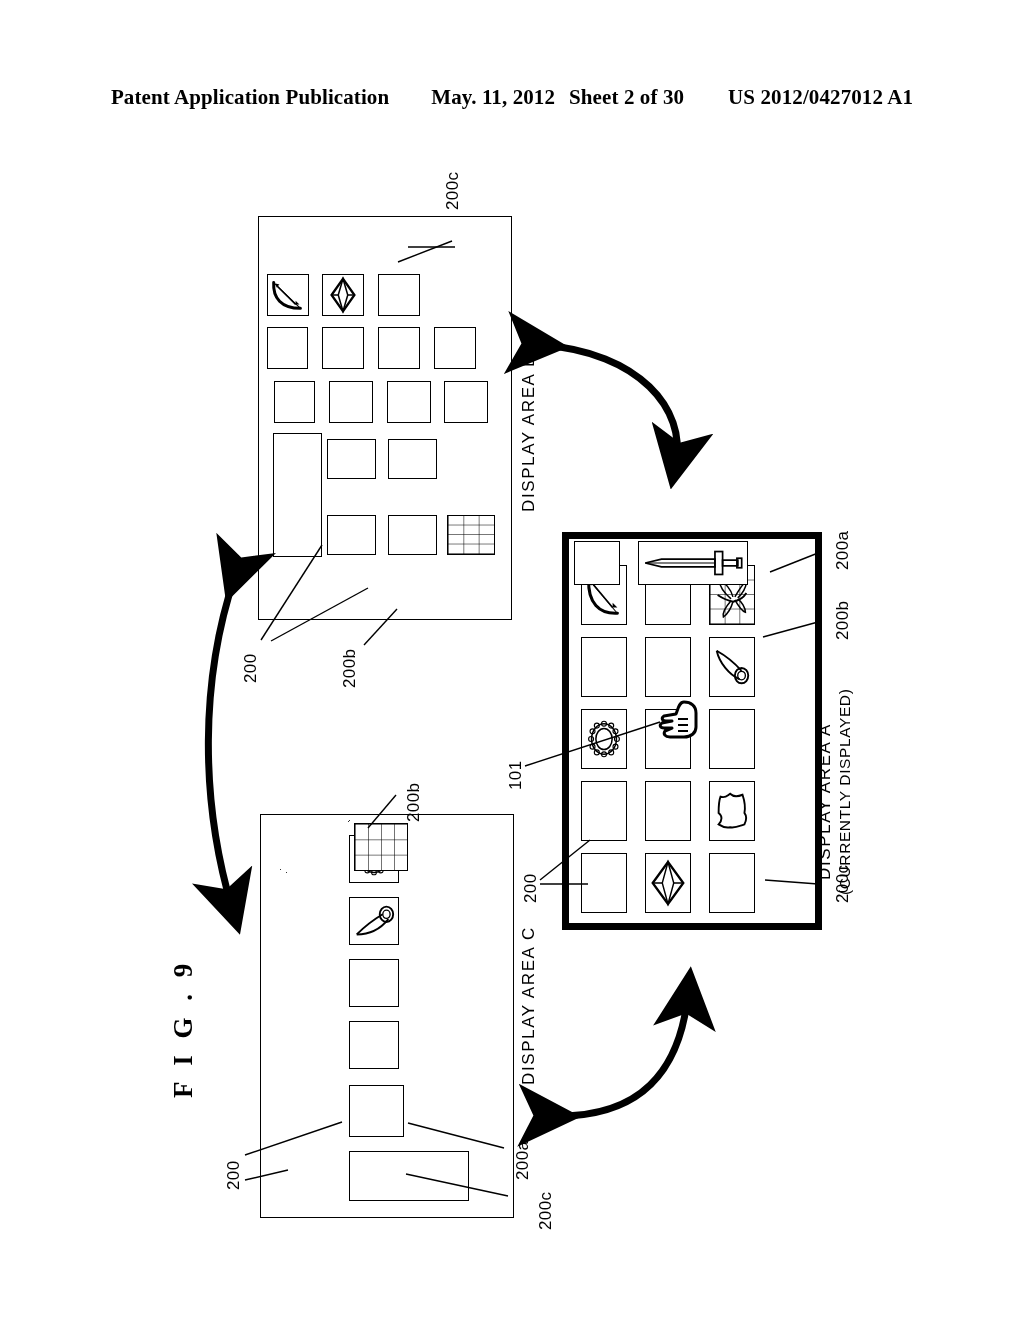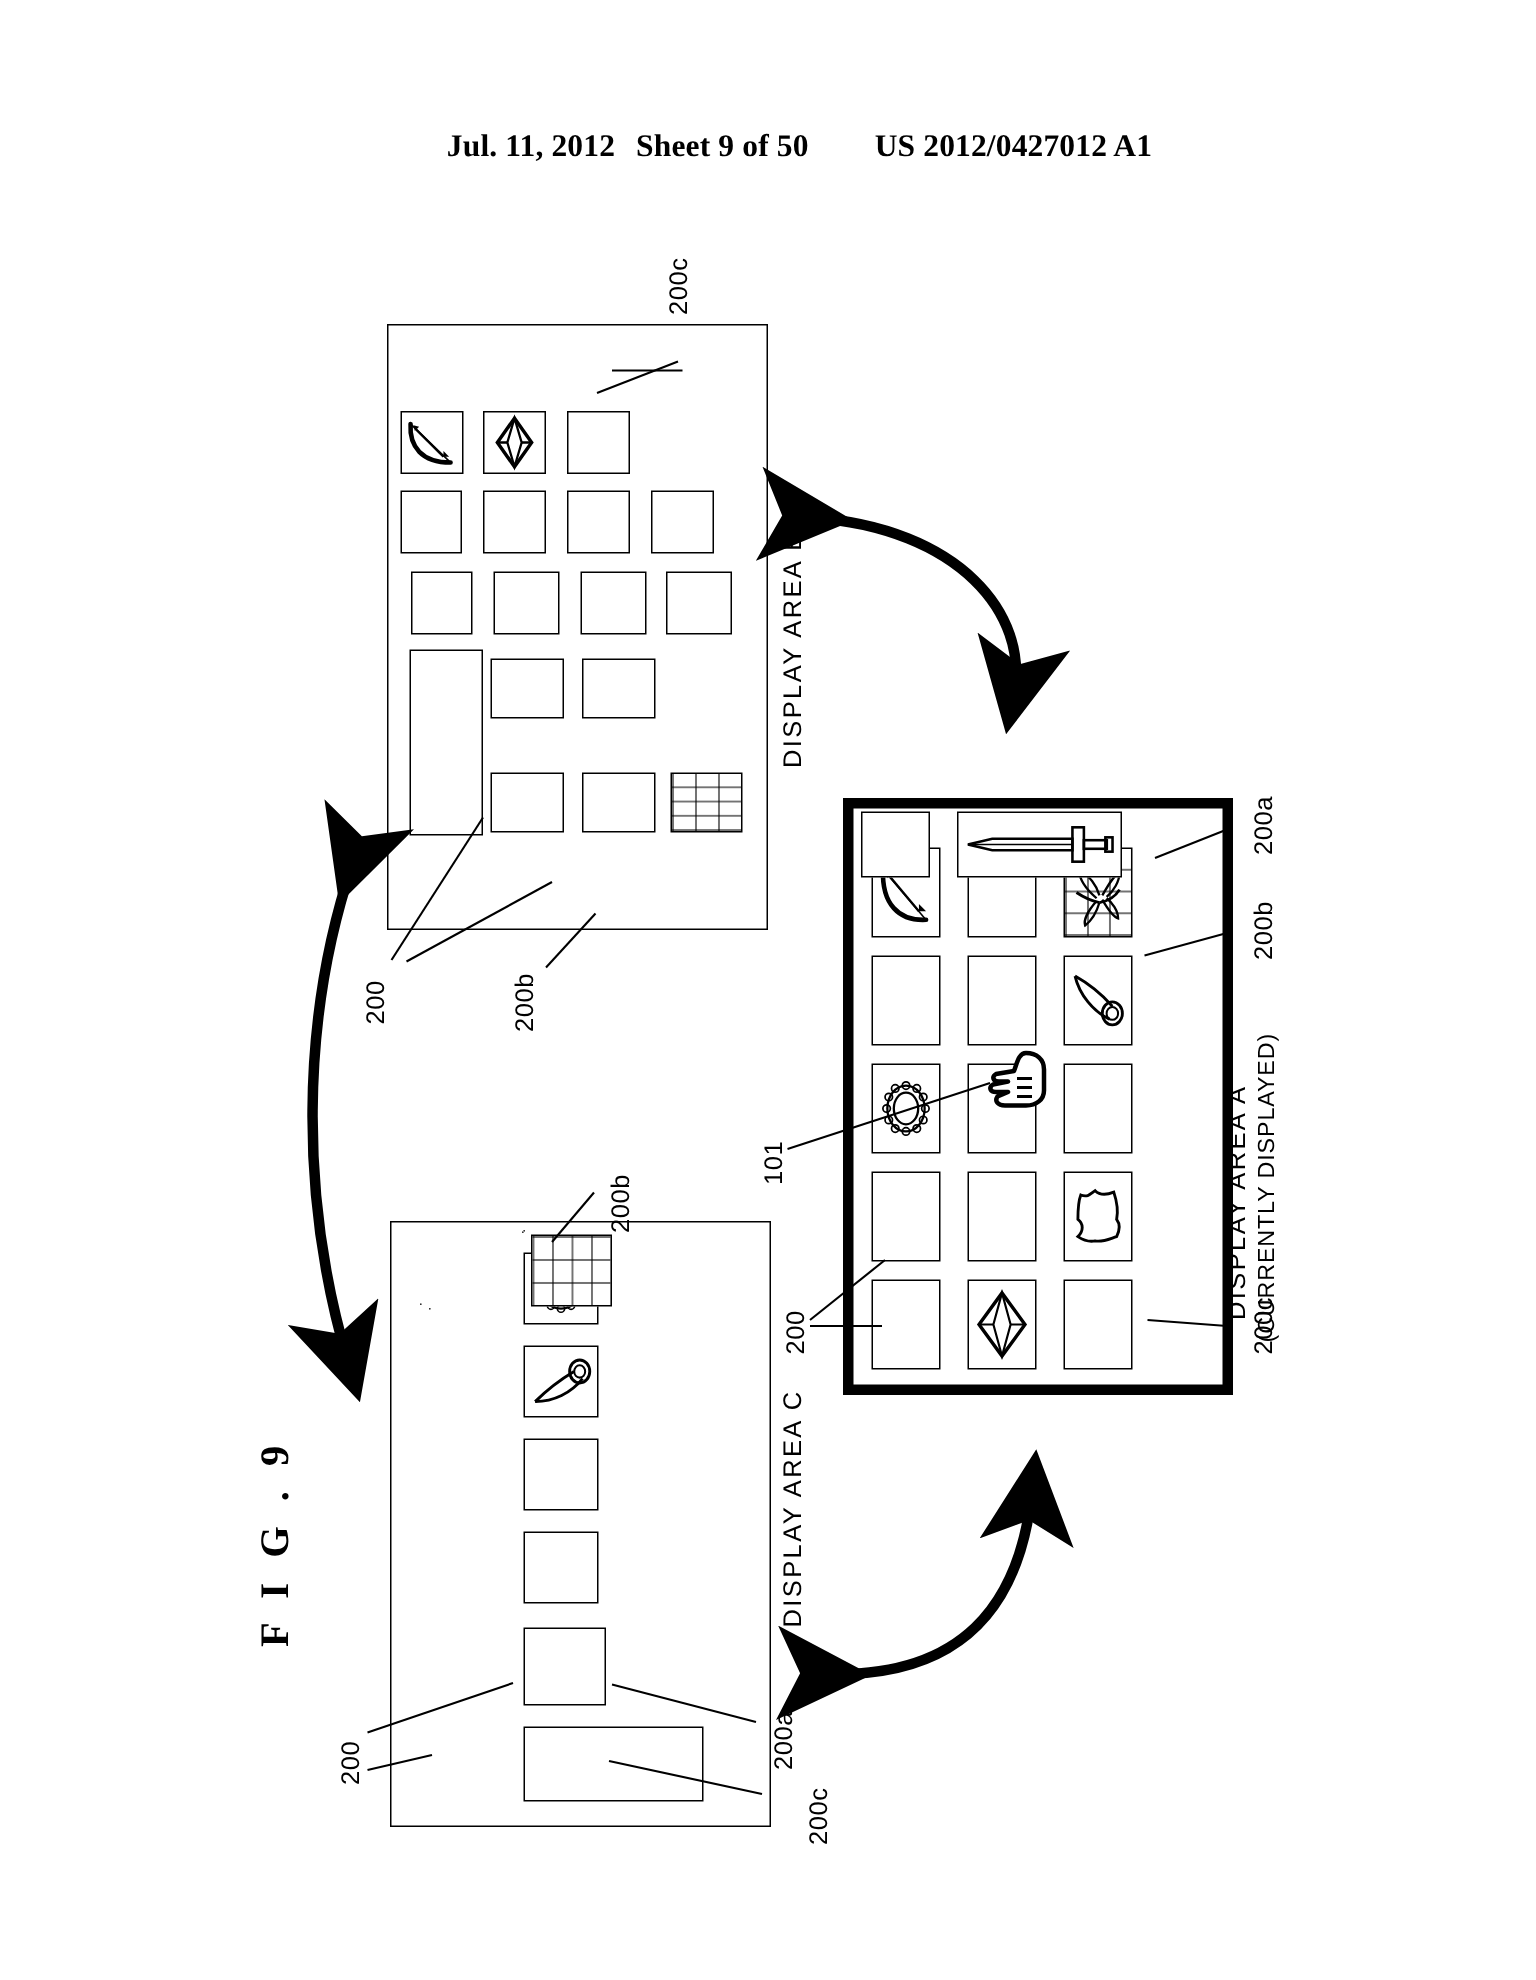--- a/index.html
+++ b/index.html
@@ -111,24 +111,25 @@
     left: 0; top: 0;
     width: 1024px;
     height: 1320px;
     pointer-events: none;
   }
 </style>
 </head>
 <body>
 
 <div id="pub-header">
+  <span class="seg">Patent Application Publication</span>
   <span class="gap1"></span>
-  <span class="seg">Jul. 11, 2012</span>
+  <span class="seg">May. 11, 2012</span>
   <span class="gap2"></span>
-  <span class="seg">Sheet 9 of 50</span>
+  <span class="seg">Sheet 2 of 30</span>
   <span class="gap3"></span>
   <span class="seg">US 2012/0427012 A1</span>
 </div>
 
 <div id="fig-label">F I G .  9</div>
 
 <div class="rot-wrap" style="left:258px; top:620px; width:404px; height:254px; transform:rotate(-90deg);">
 
   <div class="panel thin" style="left:0; top:0; width:404px; height:254px;">
 

